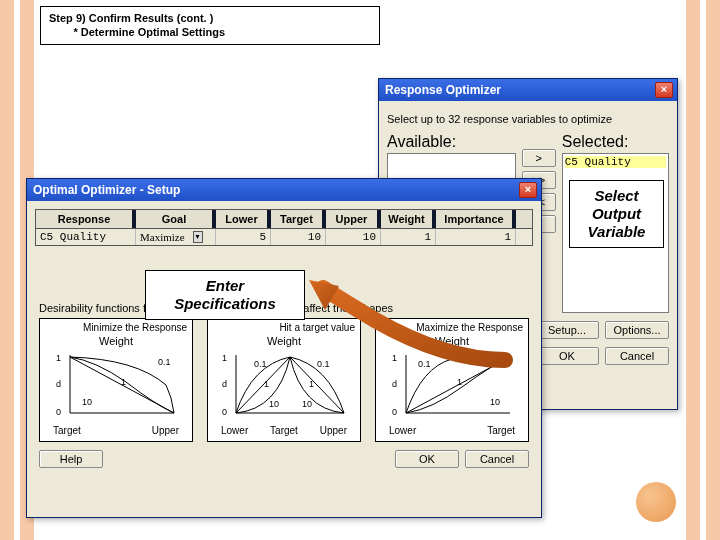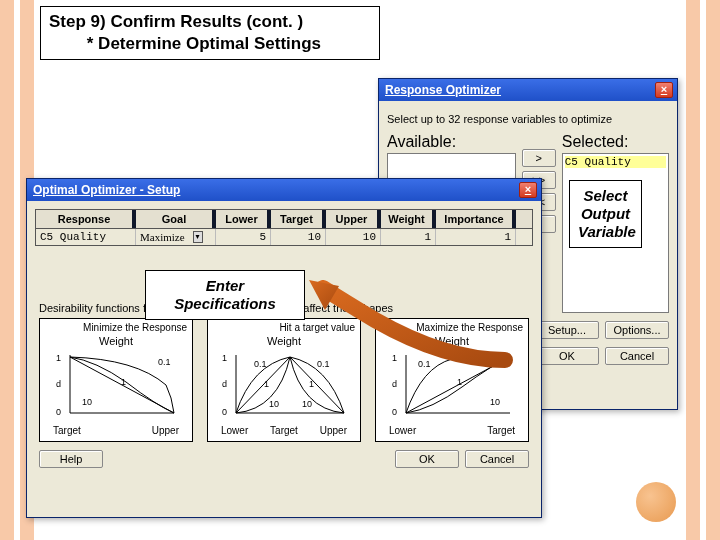--- a/index.html
+++ b/index.html
@@ -21,60 +21,59 @@
   .stripe.s4 { right: 20px; width: 14px; }
 
   .slide-title {
     position: absolute;
     left: 40px;
     top: 6px;
     width: 340px;
     background: #fff;
     border: 1.5px solid #000;
     padding: 4px 8px;
-    font-size: 17px;
+    font-size: 11px;
     line-height: 1.3;
     font-family: Arial, sans-serif;
   }
   .slide-title .l1 { font-weight: bold; }
 
   
   .callout {
     position: absolute;
     background: #fff;
     border: 1.5px solid #000;
     font-family: Arial, sans-serif;
     font-size: 15px;
     font-style: italic;
     font-weight: bold;
     text-align: center;
     padding: 6px 8px;
     line-height: 1.2;
   }
   .callout.enter { left: 145px; top: 270px; width: 160px; }
-  .callout.select { left: 569px; top: 180px; width: 73px; }
+  .callout.select { left: 569px; top: 180px; width: 95px; }
 
   
   .win {
     position: absolute;
     background: #ece9d8;
     border: 1px solid #0a246a;
     box-shadow: 2px 2px 6px rgba(0,0,0,.3);
   }
   .titlebar {
     height: 22px;
     background: linear-gradient(#3a6ee7,#1f50c8);
     color: #fff;
     font-weight: bold;
     font-size: 12px;
     display: flex;
     align-items: center;
     padding: 0 4px 0 6px;
     justify-content: space-between;
-    text-decoration: underline;
   }
   .closebtn {
     width: 18px; height: 16px;
     background: linear-gradient(#f08070,#d43a1f);
     border: 1px solid #a02010;
     border-radius: 2px;
     color: #fff;
     font-weight: bold;
     font-size: 11px;
     line-height: 13px;

